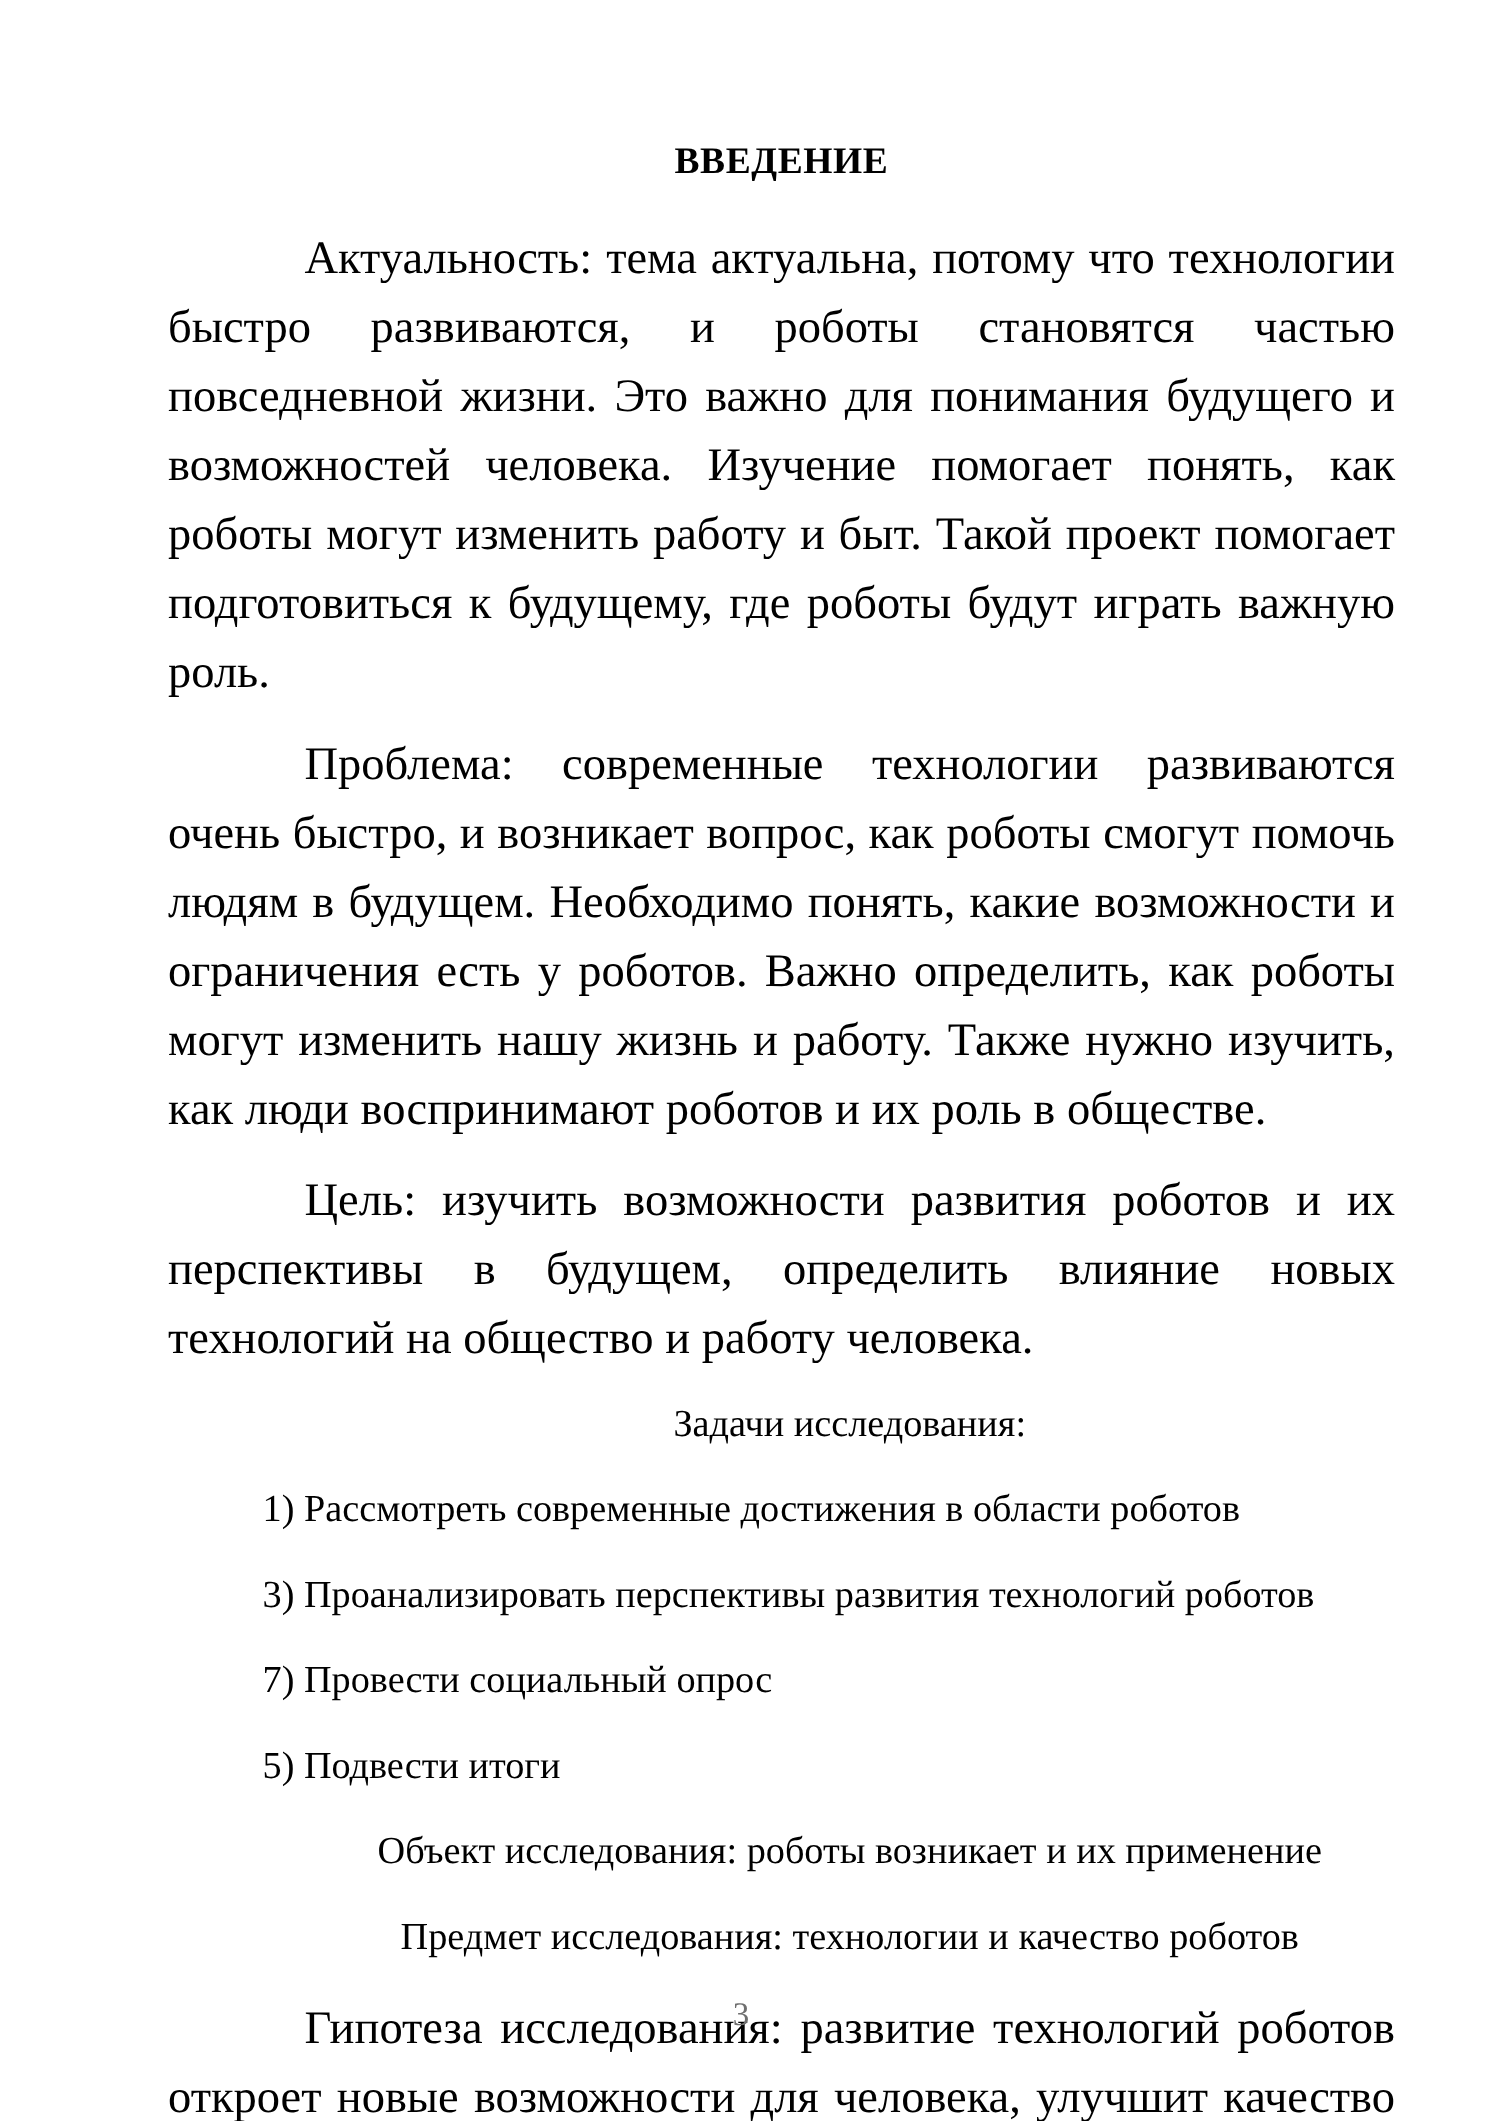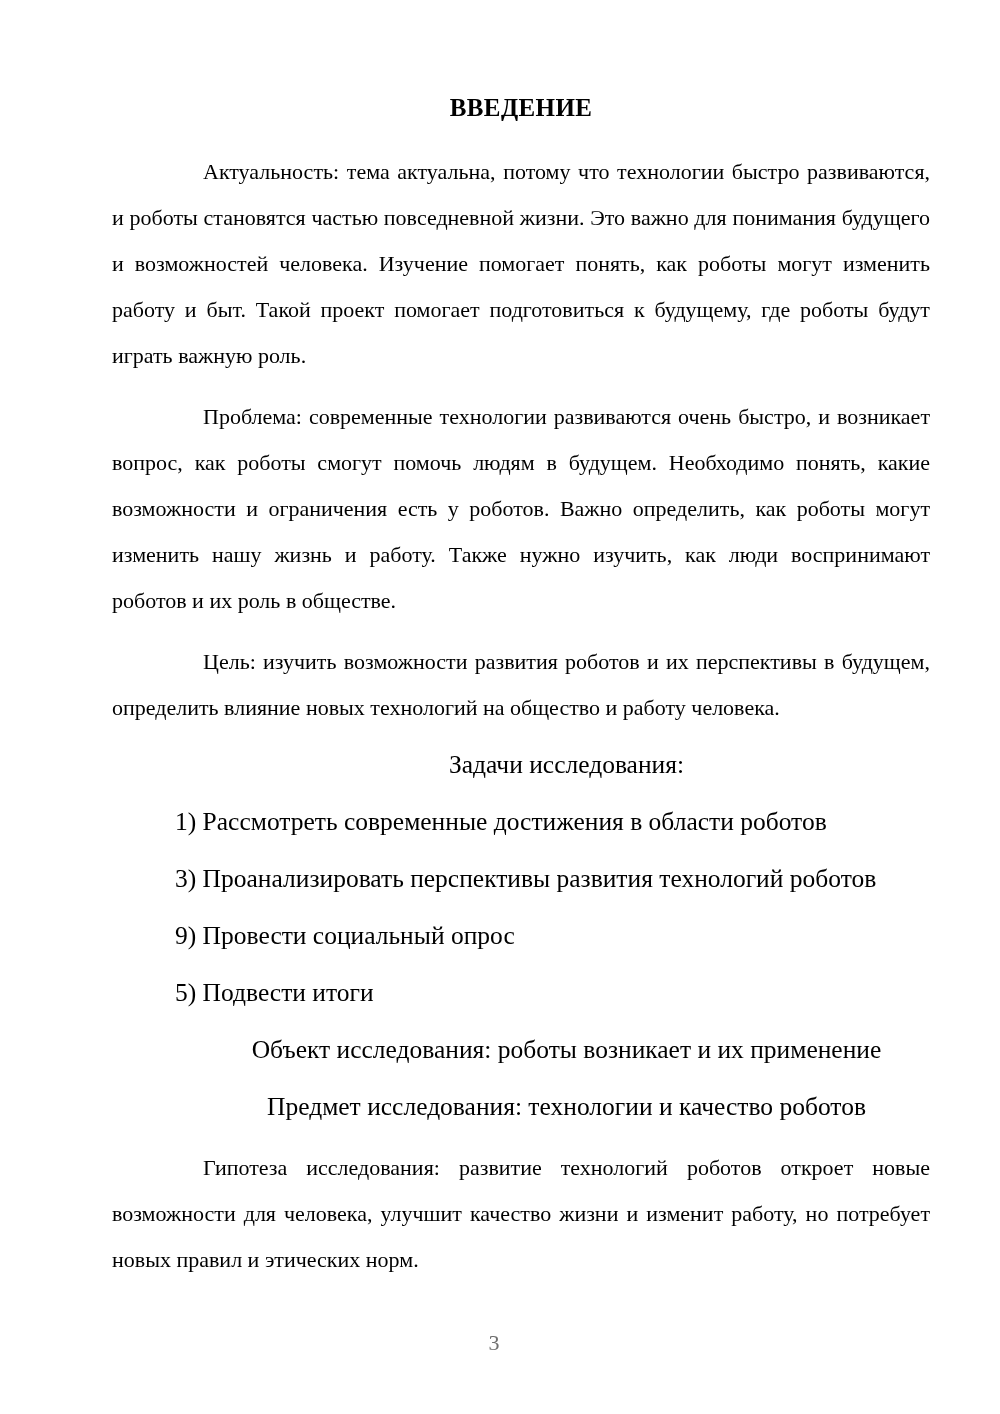--- a/index.html
+++ b/index.html
@@ -26,21 +26,21 @@
   .doc-title {
     text-align: center;
     font-weight: bold;
     font-size: 25px;
     letter-spacing: 0.4px;
     margin: 0 0 26px 0;
     line-height: 1.25;
   }
   p.para {
     margin: 15px 0 0 0;
-    font-size: 22px;
+    font-size: 31px;
     line-height: 46px;
     text-align: justify;
     text-justify: inter-word;
     text-indent: 91px;
     hyphens: none;
   }
   p.spaced {
     margin-bottom: 11px;
   }
   p.label {
@@ -79,21 +79,21 @@
     <p class="para spaced">Актуальность: тема актуальна, потому что технологии быстро развиваются, и роботы становятся частью повседневной жизни. Это важно для понимания будущего и возможностей человека. Изучение помогает понять, как роботы могут изменить работу и быт. Такой проект помогает подготовиться к будущему, где роботы будут играть важную роль.</p>
 
     <p class="para spaced">Проблема: современные технологии развиваются очень быстро, и возникает вопрос, как роботы смогут помочь людям в будущем. Необходимо понять, какие возможности и ограничения есть у роботов. Важно определить, как роботы могут изменить нашу жизнь и работу. Также нужно изучить, как люди воспринимают роботов и их роль в обществе.</p>
 
     <p class="para spaced">Цель: изучить возможности развития роботов и их перспективы в будущем, определить влияние новых технологий на общество и работу человека.</p>
 
     <p class="label">Задачи исследования:</p>
 
     <p class="listitem">1) Рассмотреть современные достижения в области роботов</p>
     <p class="listitem">3) Проанализировать перспективы развития технологий роботов</p>
-    <p class="listitem">9) Провести социальный опрос</p>
+    <p class="listitem">7) Провести социальный опрос</p>
     <p class="listitem">5) Подвести итоги</p>
 
     <p class="label">Объект исследования: роботы возникает и их применение</p>
 
     <p class="label">Предмет исследования: технологии и качество роботов</p>
 
     <p class="para spaced">Гипотеза исследования: развитие технологий роботов откроет новые возможности для человека, улучшит качество жизни и изменит работу, но потребует новых правил и этических норм.</p>
 
   </div>
 

